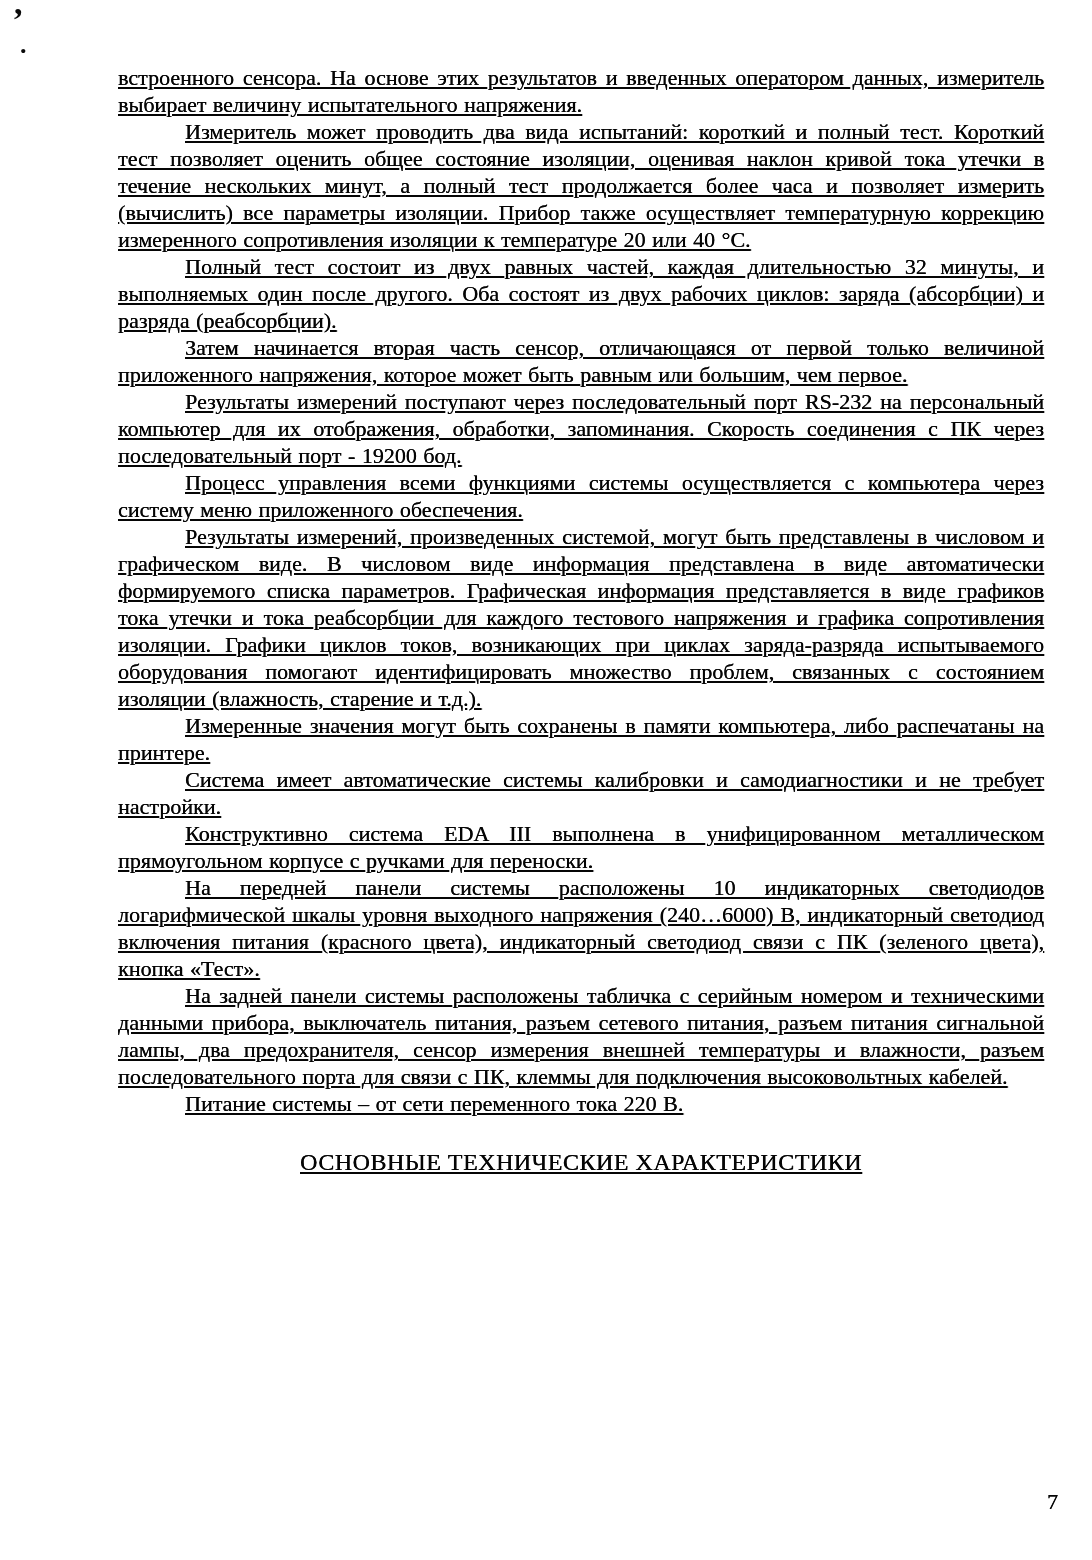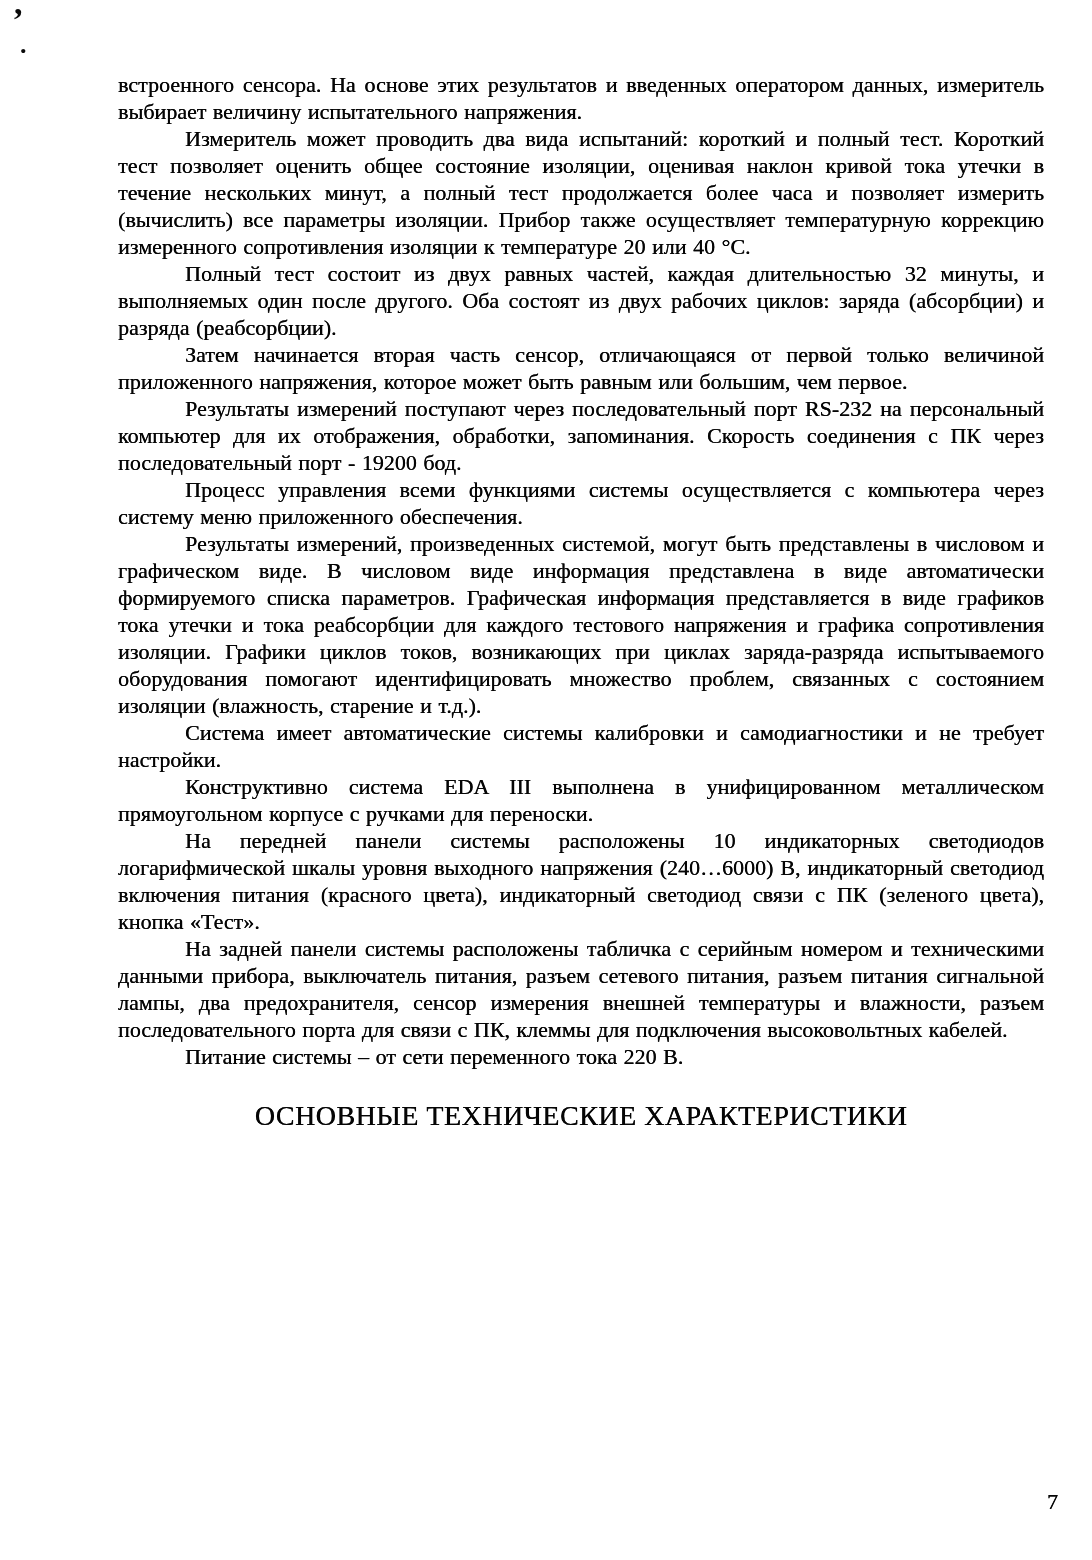--- a/index.html
+++ b/index.html
@@ -13,40 +13,41 @@
     height: 1560px;
     margin: 0 auto;
     background: #ffffff;
     overflow: hidden;
     font-family: "Liberation Serif", "DejaVu Serif", serif;
     color: #050505;
   }
   .text-column {
     position: absolute;
     left: 118px;
-    top: 71px;
+    top: 64px;
     width: 926px;
+    text-decoration: underline;
   }
   .text-column p {
     margin: 0;
     padding: 0;
     font-size: 22px;
     line-height: 27px;
     text-align: justify;
     text-indent: 67px;
     text-shadow: 0.3px 0 0 #050505; 
     word-spacing: 1px;
   }
   .text-column p.no-indent {
     text-indent: 0;
   }
   .section-heading {
     margin: 0;
     margin-top: 32px;
-    font-size: 28px;
+    font-size: 24px;
     line-height: 27px;
     font-weight: normal;
     text-align: center;
     text-shadow: 0.3px 0 0 #050505;
     letter-spacing: 0.5px;
   }
   .section-subheading {
     margin: 0;
     margin-top: 52px;
     font-size: 22px;
@@ -92,20 +93,21 @@
   <span class="artifact-dot">.</span>
 
   <div class="text-column">
     <p class="no-indent">встроенного сенсора. На основе этих результатов и введенных оператором данных, измеритель выбирает величину испытательного напряжения.</p>
     <p>Измеритель может проводить два вида испытаний: короткий и полный тест. Короткий тест позволяет оценить общее состояние изоляции, оценивая наклон кривой тока утечки в течение нескольких минут, а полный тест продолжается более часа и позволяет измерить (вычислить) все параметры изоляции. Прибор также осуществляет температурную коррекцию измеренного сопротивления изоляции к температуре 20 или 40 °С.</p>
     <p>Полный тест состоит из двух равных частей, каждая длительностью 32 минуты, и выполняемых один после другого. Оба состоят из двух рабочих циклов: заряда (абсорбции) и разряда (реабсорбции).</p>
     <p>Затем начинается вторая часть сенсор, отличающаяся от первой только величиной приложенного напряжения, которое может быть равным или большим, чем первое.</p>
     <p>Результаты измерений поступают через последовательный порт RS-232 на персональный компьютер для их отображения, обработки, запоминания. Скорость соединения с ПК через последовательный порт - 19200 бод.</p>
     <p>Процесс управления всеми функциями системы осуществляется с компьютера через систему меню приложенного обеспечения.</p>
     <p>Результаты измерений, произведенных системой, могут быть представлены в числовом и графическом виде. В числовом виде информация представлена в виде автоматически формируемого списка параметров. Графическая информация представляется в виде графиков тока утечки и тока реабсорбции для каждого тестового напряжения и графика сопротивления изоляции. Графики циклов токов, возникающих при циклах заряда-разряда испытываемого оборудования помогают идентифицировать множество проблем, связанных с состоянием изоляции (влажность, старение и т.д.).</p>
+    <p>Измеренные значения могут быть сохранены в памяти компьютера, либо распечатаны на принтере.</p>
     <p>Система имеет автоматические системы калибровки и самодиагностики и не требует настройки.</p>
     <p>Конструктивно система EDA III выполнена в унифицированном металлическом прямоугольном корпусе с ручками для переноски.</p>
     <p>На передней панели системы расположены 10 индикаторных светодиодов логарифмической шкалы уровня выходного напряжения (240…6000) В, индикаторный светодиод включения питания (красного цвета), индикаторный светодиод связи с ПК (зеленого цвета), кнопка «Тест».</p>
     <p>На задней панели системы расположены табличка с серийным номером и техническими данными прибора, выключатель питания, разъем сетевого питания, разъем питания сигнальной лампы, два предохранителя, сенсор измерения внешней температуры и влажности, разъем последовательного порта для связи с ПК, клеммы для подключения высоковольтных кабелей.</p>
     <p>Питание системы – от сети переменного тока 220 В.</p>
 
     <h2 class="section-heading">ОСНОВНЫЕ ТЕХНИЧЕСКИЕ ХАРАКТЕРИСТИКИ</h2>
   </div>
 
   <div class="page-number">7</div>

